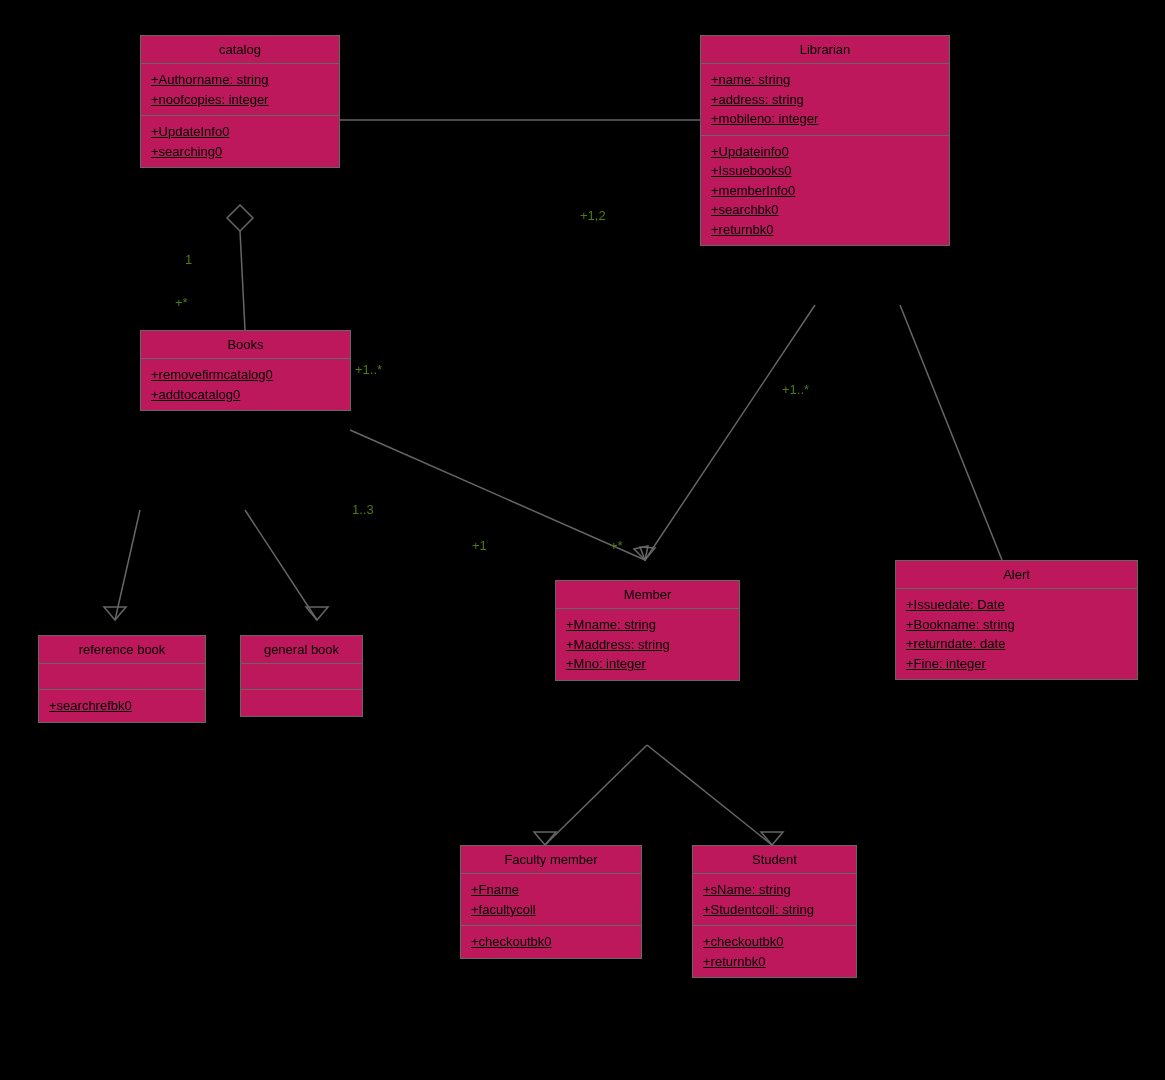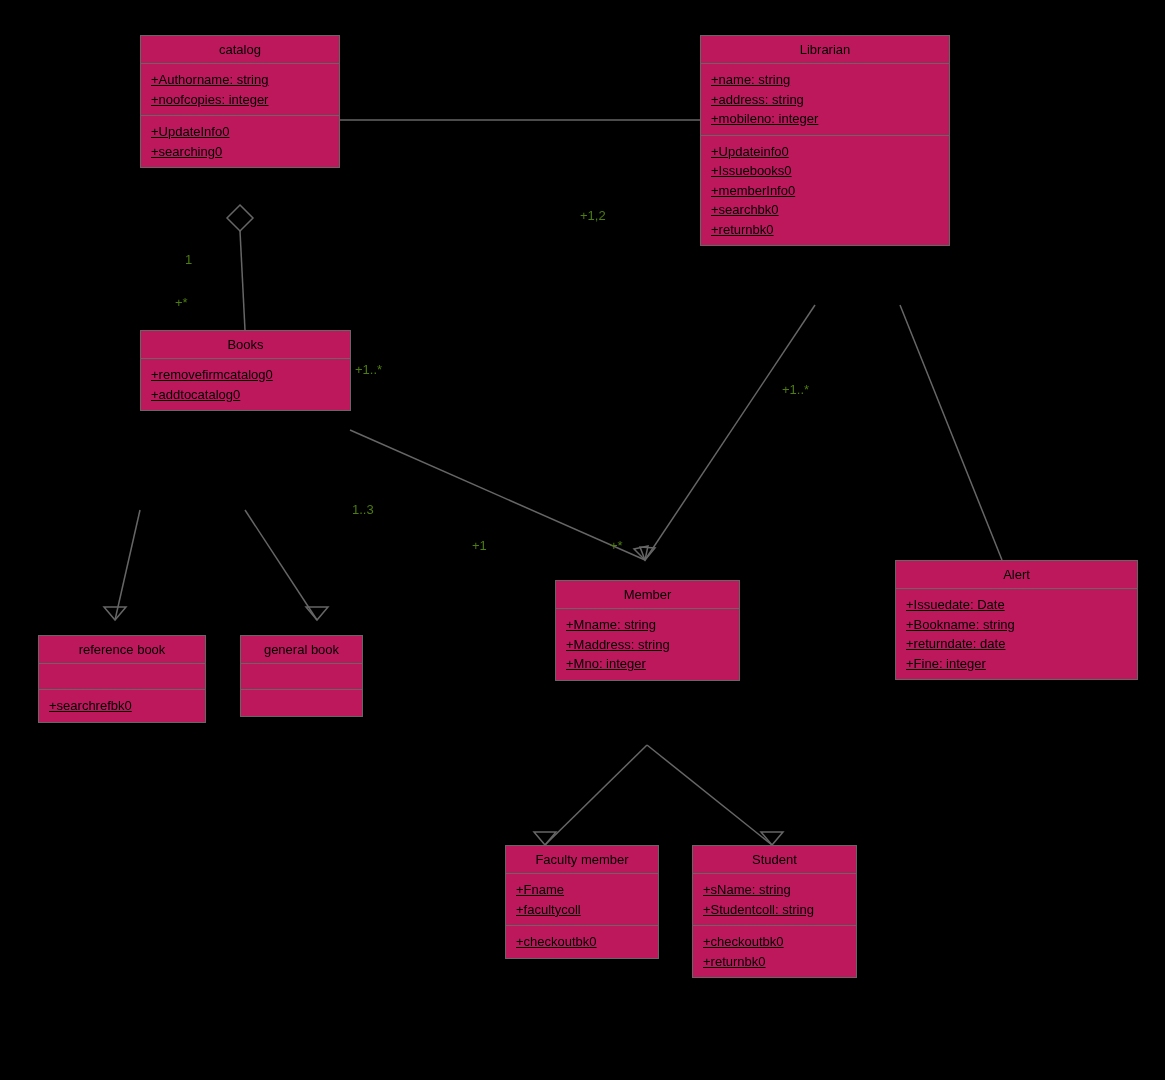--- a/index.html
+++ b/index.html
@@ -169,21 +169,21 @@
       <p>+searchrefbk0</p>
     </div>
   </div>
 
   <div class="uml-class" style="left:240px; top:635px; width:123px;">
     <div class="class-title">general book</div>
     <div class="class-section" style="height:26px;"></div>
     <div class="class-section" style="height:26px;"></div>
   </div>
 
-  <div class="uml-class" style="left:460px; top:845px; width:154px;margin-left:45px;">
+  <div class="uml-class" style="left:460px; top:845px; width:182px;">
     <div class="class-title">Faculty member</div>
     <div class="class-section">
       <p>+Fname</p>
       <p>+facultycoll</p>
     </div>
     <div class="class-section">
       <p>+checkoutbk0</p>
     </div>
   </div>
 

